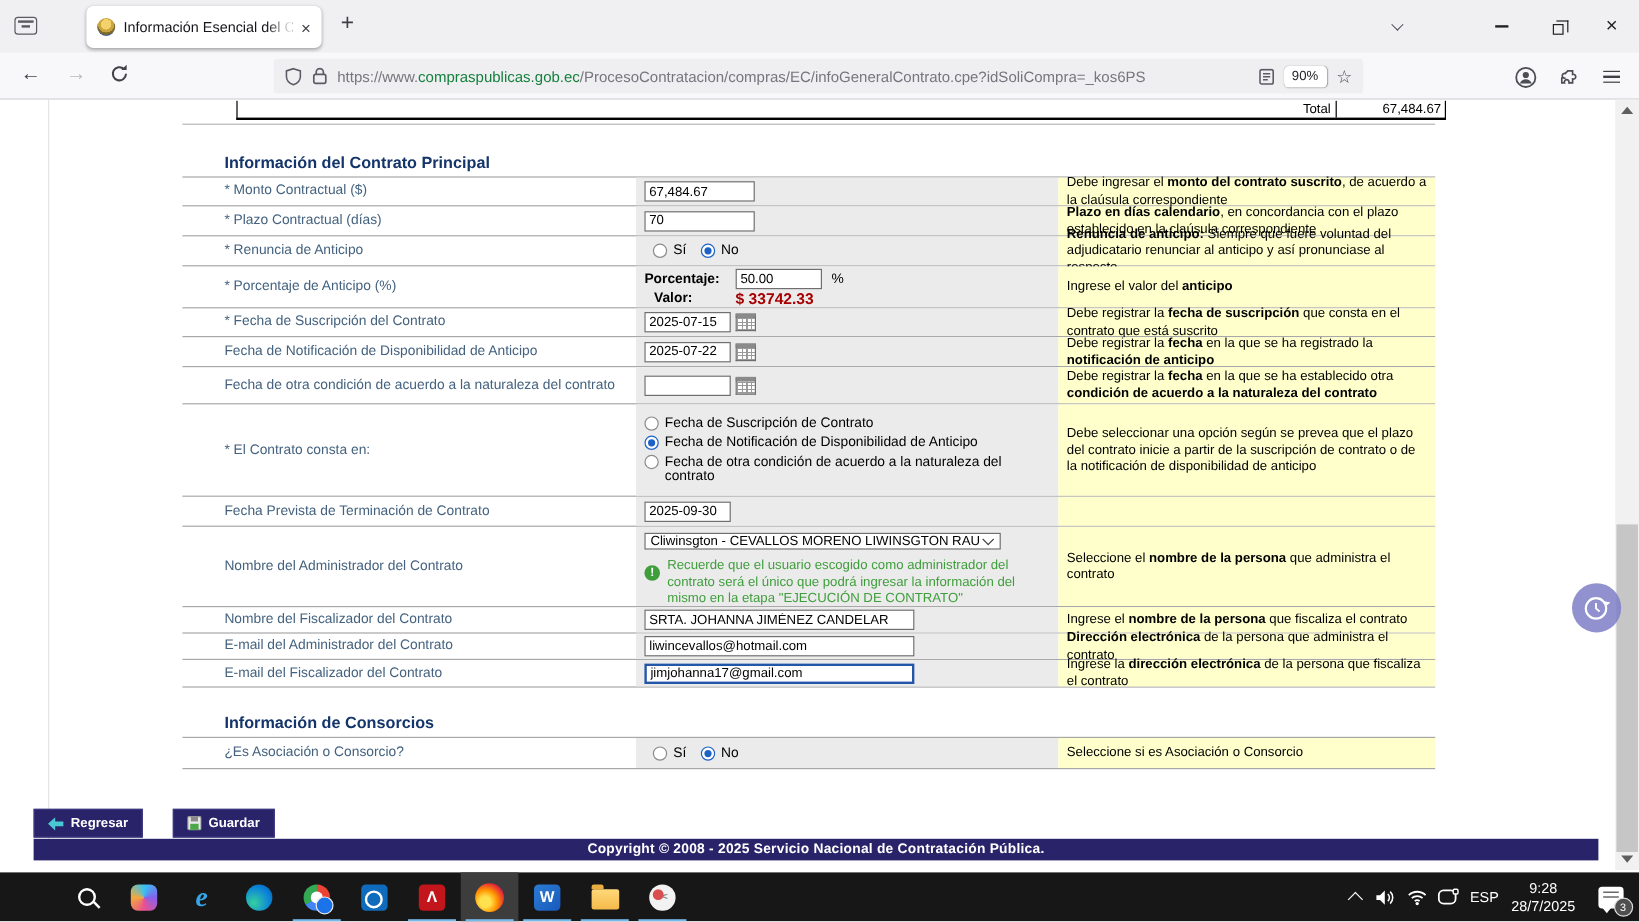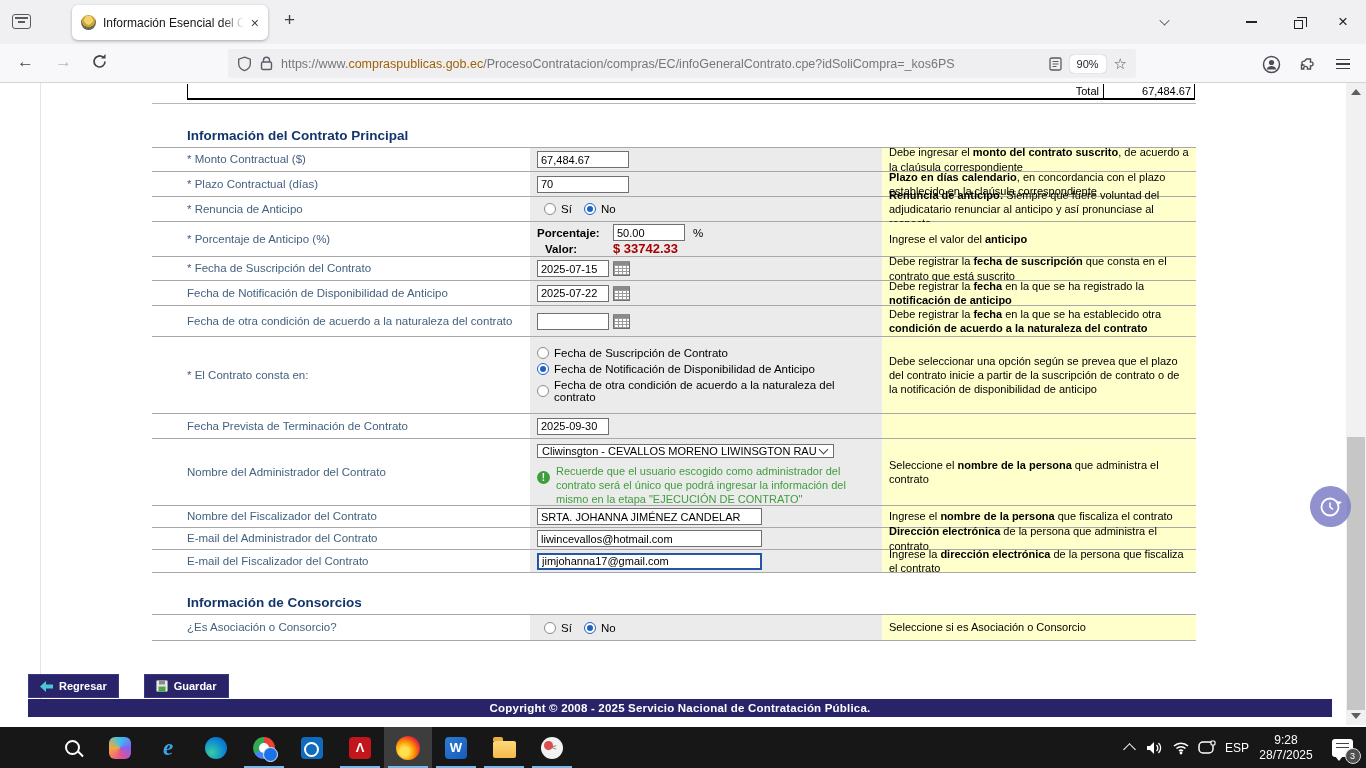--- a/index.html
+++ b/index.html
@@ -24,50 +24,50 @@
   .w-min::before{content:"";width:11px;height:1.4px;background:#222}
   .w-restore{top:10px}
   .w-restore .sq{position:relative;width:9px;height:9px;border:1.2px solid #222;background:#f0f0f3}
   .w-restore .sq::before{content:"";position:absolute;left:2px;top:-4px;width:9px;height:9px;border:1.2px solid #222;border-left:none;border-bottom:none}
   .w-close{font-size:17px;color:#222}
 
   .navbar{position:absolute;top:44px;left:0;right:0;height:39px;background:#f8f8fa;border-bottom:1px solid #d4d4d8}
   .navicon{position:absolute;top:50px;font-size:17px;line-height:24px}
   .urlbar{position:absolute;left:228px;top:49px;width:908px;height:29px;background:#efeff2;border-radius:3px;display:flex;align-items:center;padding:0 9px;gap:8px}
   .urltext{flex:1;font-size:12.5px;white-space:nowrap;overflow:hidden;color:#76767d}
-  .urltext .domain{color:#a16207}
+  .urltext .domain{color:#15803d}
   .zoomchip{background:#fff;border-radius:4px;font-size:11px;color:#26262b;padding:3px 7px;box-shadow:0 0 1px rgba(0,0,0,.4)}
   .star{font-size:15px;color:#4d4d55}
   .tool-right{position:absolute;top:52px;display:flex;align-items:center;justify-content:center;width:26px;height:24px}
   .burger{display:flex;flex-direction:column;gap:3px}
   .burger i{display:block;width:14px;height:1.6px;background:#3f3f44}
 
   
   .contentframe{position:absolute;left:40px;top:83px;width:1px;height:617px;background:#e4e4e4}
   .formwrap{position:absolute;left:152px;top:84px;width:1044px;font-size:11.5px;color:#000}
-  .totaltable{margin-left:35px;width:1008px;height:16px;display:flex;border-left:1px solid #000;border-right:1px solid #000;border-bottom:2px solid #000;font-size:11px}
+  .totaltable{margin-left:45px;width:1008px;height:16px;display:flex;border-left:1px solid #000;border-right:1px solid #000;border-bottom:2px solid #000;font-size:11px}
   .totaltable .tcell1{flex:1;border-right:1px solid #000;text-align:right;padding:1px 4px 0 0}
   .totaltable .tcell2{width:90px;text-align:right;padding:1px 3px 0 0}
   .grayline{margin-top:3px;height:1px;background:#b7b7b7}
   .sectitle{margin-top:24px;height:20px;color:#14356b;font-weight:bold;font-size:13.5px;padding-left:35px;border-bottom:1px solid #a8a8a8}
   .sectitle.second{margin-top:22px}
   .row{display:flex;border-bottom:1px solid #a8a8a8}
   .lab{width:378px;padding:3px 10px 3px 35px;color:#44627f;display:flex;align-items:center;line-height:1.25}
   .ctl{width:352px;background:#ebebeb;padding:3px 7px;display:flex;align-items:center}
   .hlp{width:314px;background:#ffffcc;padding:3px 7px;font-size:11px;line-height:1.3;display:flex;align-items:center}
   .txt{border:1px solid #6f6f6f;background:#fff;height:17px;font-size:11px;font-family:"Liberation Sans",sans-serif;padding:0 3px}
   .txt.focus{border:2px solid #2456a8}
   .w92{width:92px}.w72{width:72px}.w225{width:225px}
   .cal{width:17px;height:15px;margin-left:4px;border:1px solid #6f6f6f;background:#fff;border-top:4px solid #8a8a8a;background-image:repeating-linear-gradient(90deg,#9a9a9a 0 1px,transparent 1px 4px),repeating-linear-gradient(180deg,#9a9a9a 0 1px,transparent 1px 3px)}
   .radio{width:12px;height:12px;border:1px solid #8b8b8b;border-radius:50%;background:#fff;position:relative;flex:0 0 auto}
   .radio.sel{border-color:#1f62c5}
   .radio.sel::after{content:"";position:absolute;inset:2px;border-radius:50%;background:#1f62c5}
   .rlabel{margin:0 12px 0 5px}
   .stack{flex-direction:column;align-items:flex-start;justify-content:space-between}
-  .optline{display:flex;align-items:center}
+  .optline{display:flex;align-items:flex-start}
   .pline{display:flex;align-items:center;height:17px}
   .plabel{width:76px;font-weight:bold;font-size:11.5px}
   .valor{color:#a80000;font-weight:bold;font-size:13px}
   .selectbox{width:297px;height:18px;border:1px solid #6f6f6f;background:#fff;display:flex;align-items:center;font-size:11px;padding:0 4px}
   .selectbox .seltext{flex:1;white-space:nowrap;overflow:hidden}
   .selchev{width:7px;height:7px;border-right:1.6px solid #444;border-bottom:1.6px solid #444;transform:rotate(45deg);margin:-3px 2px 0 4px;flex:0 0 auto}
   .adminnote{display:flex;gap:6px;margin-top:7px;align-items:flex-start}
   .noteicon{width:13px;height:13px;border-radius:50%;background:#3f9e3c;color:#fff;font-size:10px;font-weight:bold;display:flex;align-items:center;justify-content:center;flex:0 0 auto;margin-top:6px}
   .notetext{color:#3f9e3c;font-size:11px;line-height:1.25;width:310px}
   .btnrow{position:absolute;left:28px;top:674px;display:flex;gap:25px}

